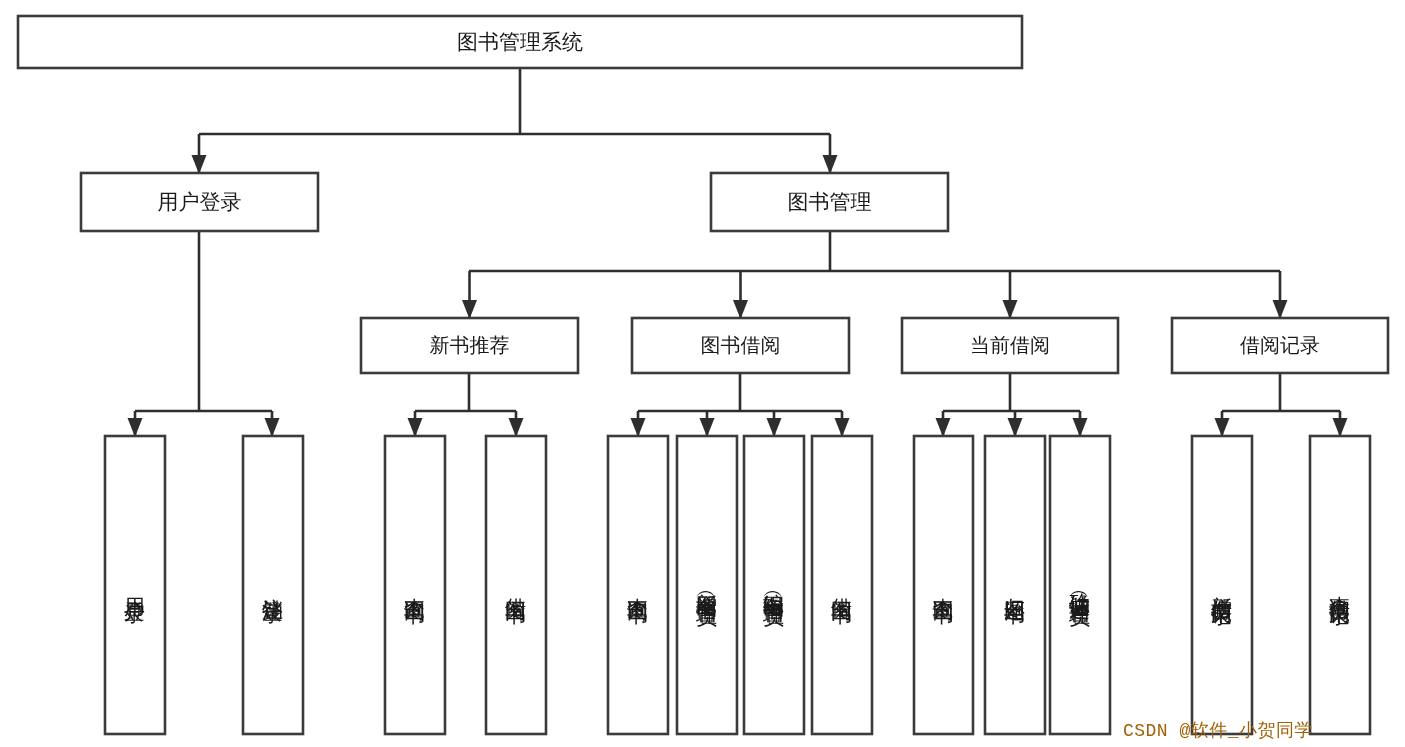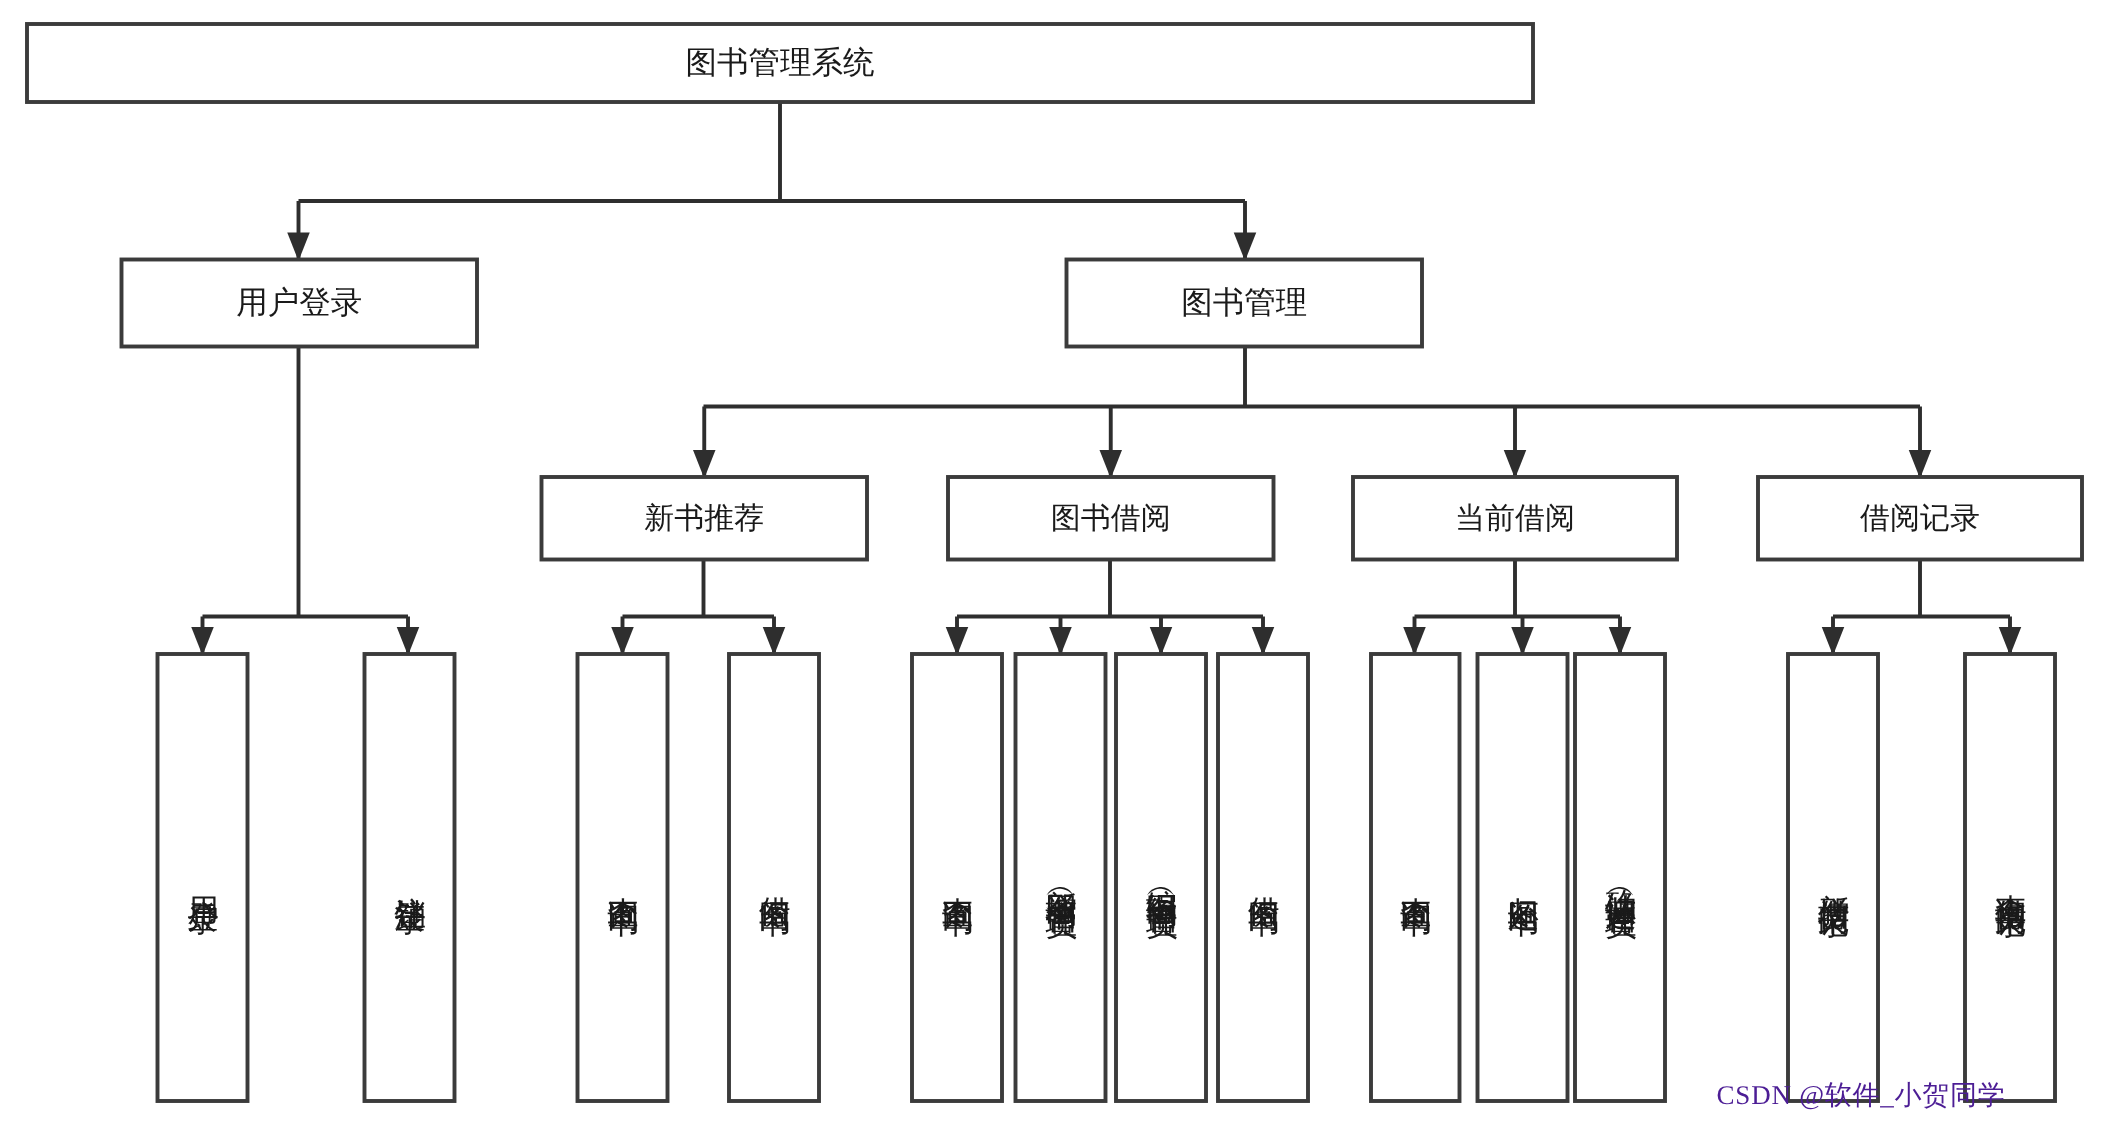--- a/index.html
+++ b/index.html
@@ -11,21 +11,20 @@
     width: 1405px;
     height: 747px;
     font-family: "Liberation Sans", "DejaVu Sans", sans-serif;
     overflow: hidden;
     position: relative;
   }
   #diagram-root {
     position: relative;
     width: 1321px;
     height: 747px;
-    padding-left: 24px;
   }
   svg.diagram {
     position: absolute;
     top: 0;
     left: 0;
     width: 1405px;
     height: 747px;
     display: block;
   }
   .node-box {
@@ -48,23 +47,23 @@
     fill: none;
   }
   .arrow-head {
     fill: #2e2e2e;
     stroke: none;
   }
   .watermark {
     position: absolute;
     right: 8px;
     bottom: 5px;
-    font-family: Liberation Serif, serif;
+    font-family: Liberation Mono, monospace;
     font-size: 18px;
-    color: #4c1d95;
+    color: #a16207;
     letter-spacing: 0.5px;
     white-space: nowrap;
     user-select: none;
   }
 </style>
 </head>
 <body>
 
 <div id="diagram-root">
   <svg class="diagram" viewBox="0 0 1405 747">

